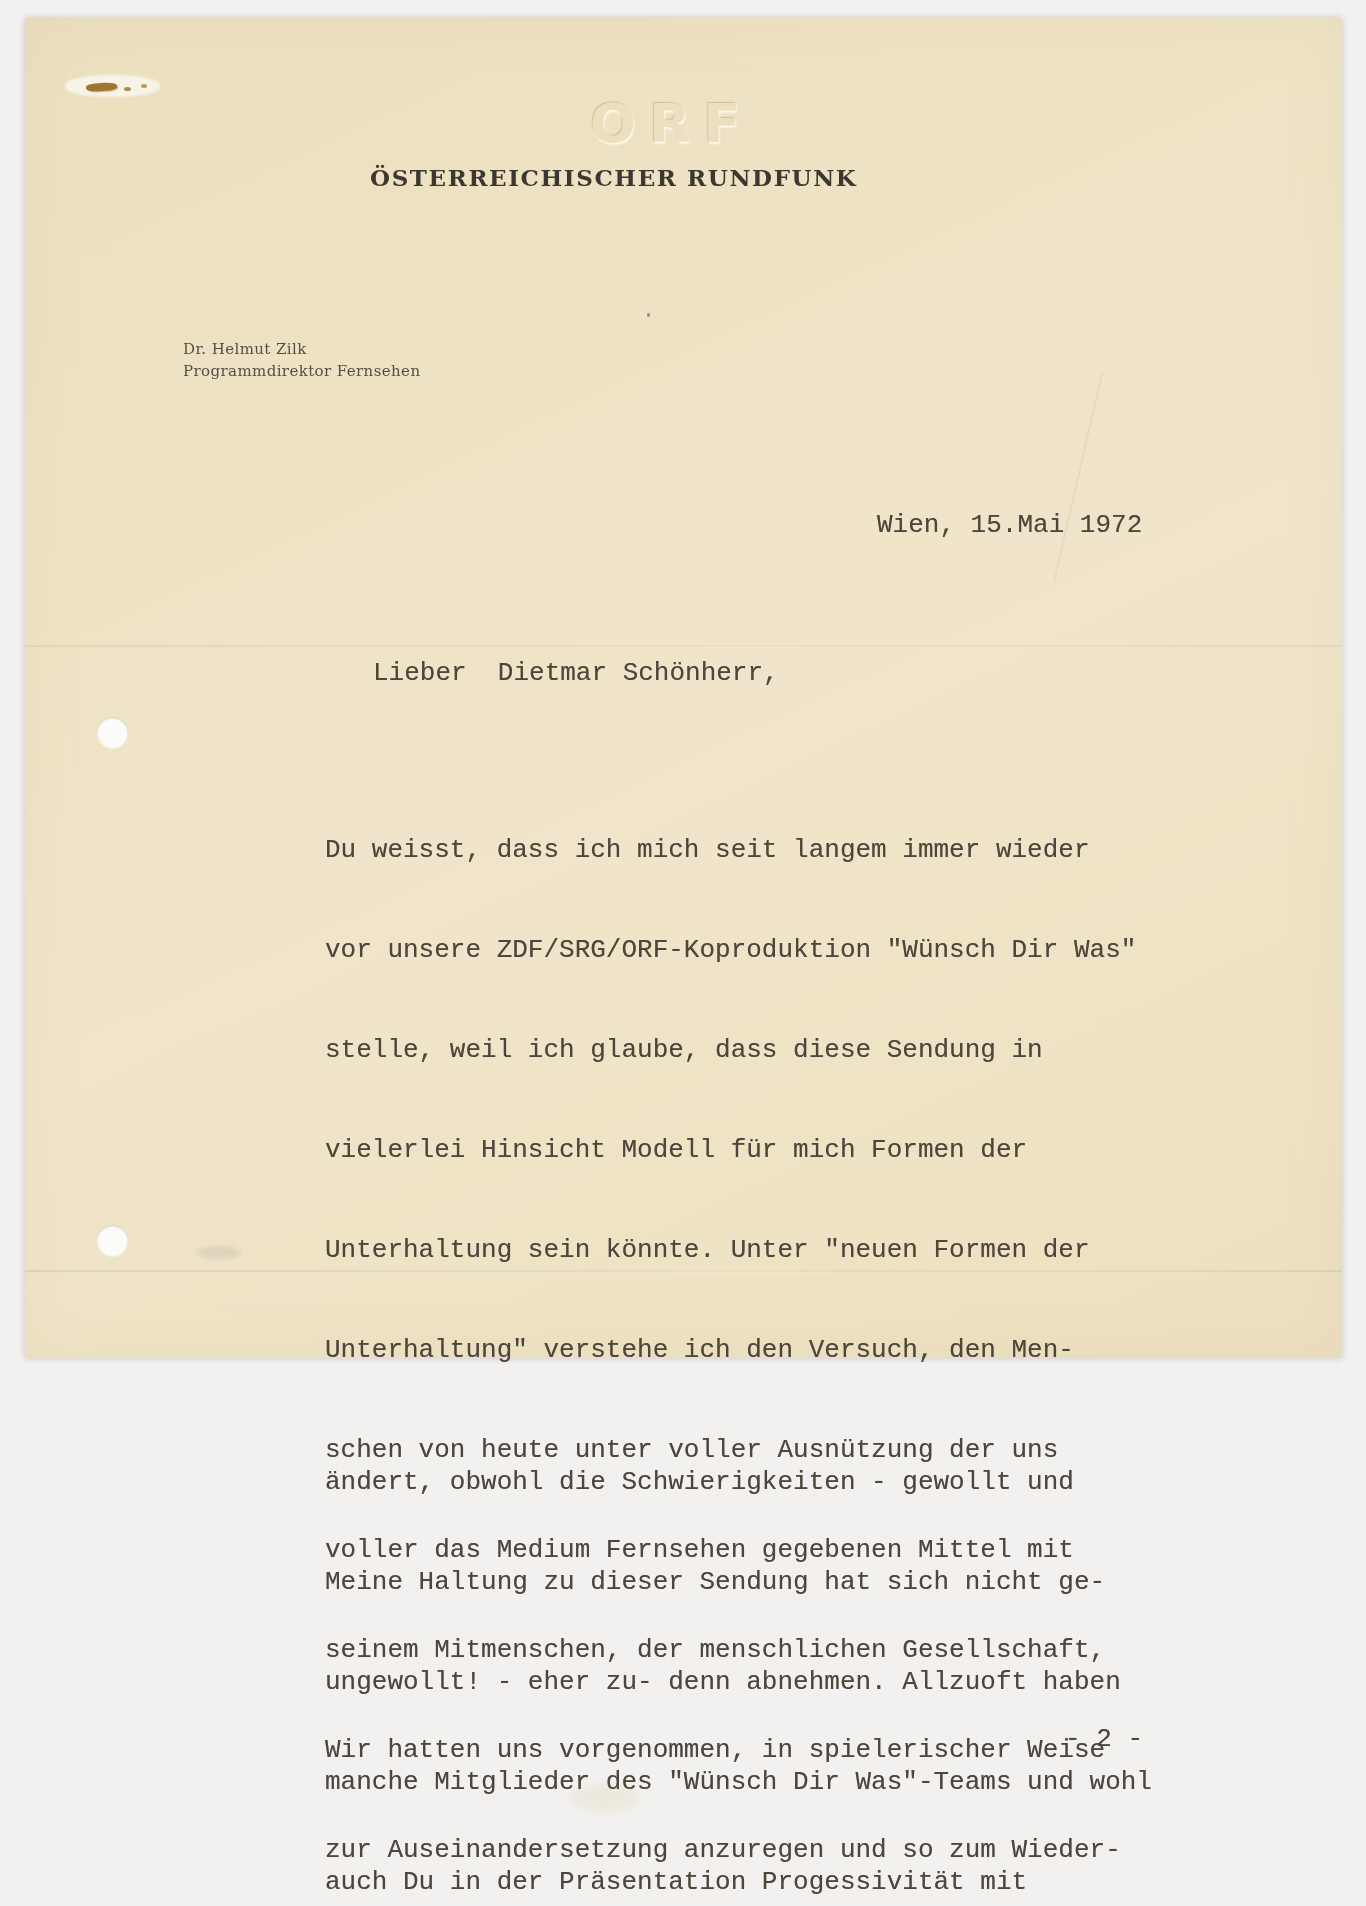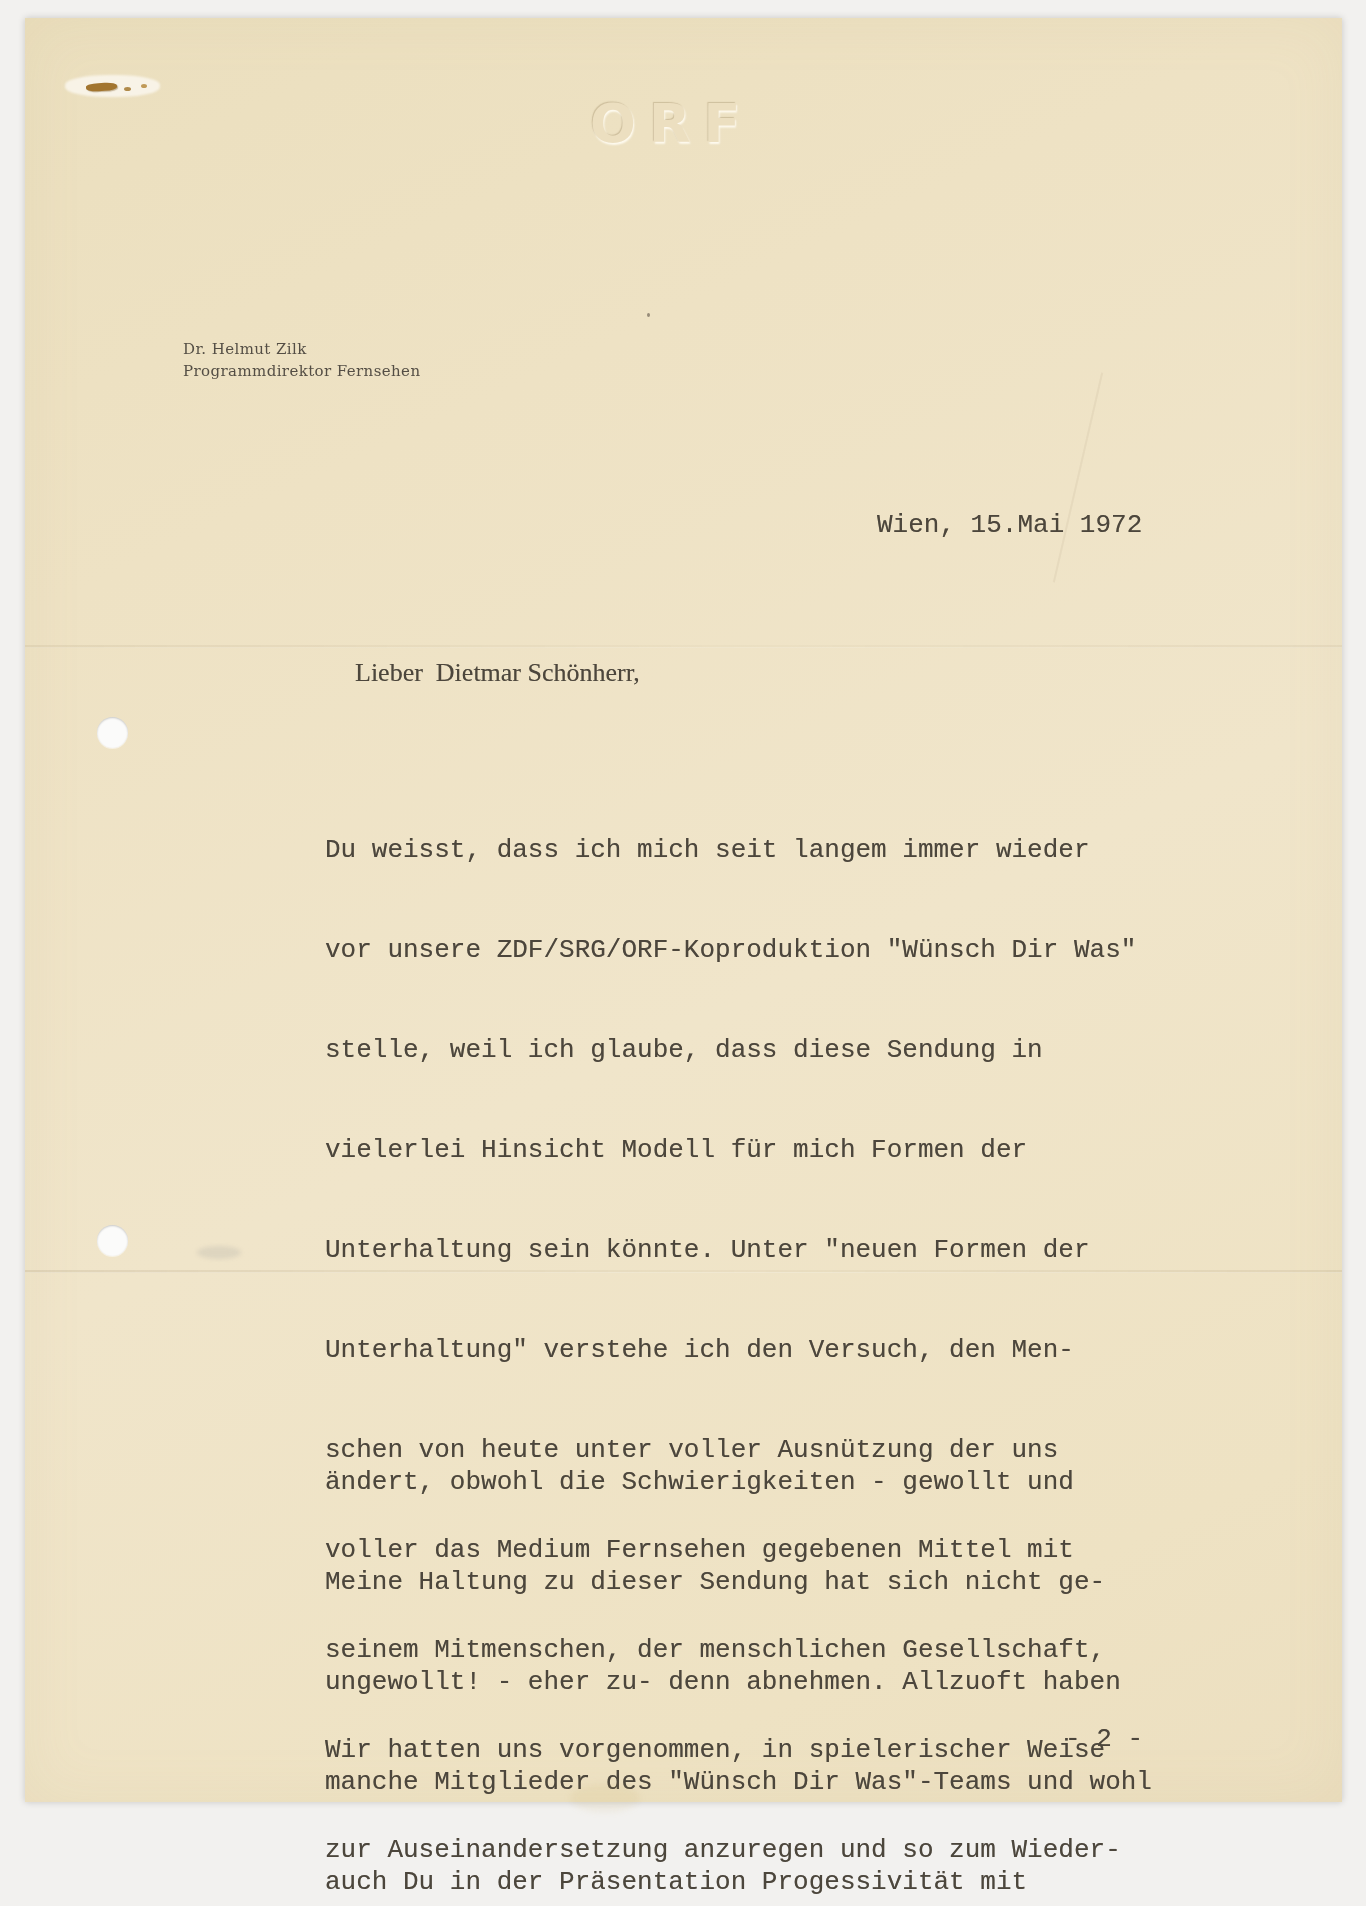--- a/index.html
+++ b/index.html
@@ -2,21 +2,21 @@
 <html><head>
 <meta charset="utf-8">
 <style>
   html,body{margin:0;padding:0;}
   body{
     width:1366px;height:1906px;position:relative;overflow:hidden;
     background:#f2f1ef;
     font-family:"Liberation Sans", sans-serif;
   }
   .paper{
-    position:absolute;left:25px;top:18px;width:1317px;height:1784px;
+    position:absolute;left:25px;top:18px;width:1317px;height:1340px;
     background:linear-gradient(155deg,#ebdfbe 0%,#eee2c4 25%,#f0e5ca 55%,#eee2c3 85%,#ecdfc0 100%);
     box-shadow:0 0 7px rgba(0,0,0,0.18), inset 0 0 60px rgba(190,165,115,0.10);
   }
   .emboss{
     position:absolute;left:565px;top:72px;width:220px;height:68px;
     font-family:"DejaVu Sans", sans-serif;font-weight:800;font-size:54px;line-height:68px;
     letter-spacing:13px;color:#ecdfc0;
     text-shadow:1px 2px 2px rgba(255,252,242,0.95), -1px -1px 1px rgba(150,128,90,0.35);
     user-select:none;
   }
@@ -29,21 +29,21 @@
     position:absolute;left:158px;top:320px;
     font-family:"DejaVu Serif", serif;font-weight:400;font-size:15px;
     letter-spacing:0.4px;color:#544e45;line-height:22px;
   }
   .typewriter{
     font-family:"Liberation Mono","DejaVu Sans Mono",monospace;
     font-size:26px;color:#4c463c;white-space:pre;
     text-shadow:0 0 0.6px rgba(76,70,60,0.45);
   }
   .dateline{position:absolute;left:852px;top:492px;}
-  .salutation{position:absolute;left:330px;top:640px;font-family:Liberation Serif, serif;}
+  .salutation{position:absolute;left:348px;top:640px;}
   .para{position:absolute;left:300px;}
   .p1{top:752px;}
   .p2{top:1384px;}
   .tline{height:40px;line-height:40px;}
   .pagenum{position:absolute;left:1040px;top:1706px;}
   .hole{
     position:absolute;width:31px;height:31px;border-radius:50%;
     background:#fbfbfa;
     box-shadow:inset 0 1px 2px rgba(0,0,0,0.20), 0 1px 0 rgba(255,255,255,0.5);
   }
@@ -86,20 +86,21 @@
 
 <div class="paper">
 
   <div class="scuff"></div>
   <div class="residue-main"></div>
   <div class="residue-dot1"></div>
   <div class="residue-dot2"></div>
 
   <div class="emboss">ORF</div>
 
+  <div class="org-title">ÖSTERREICHISCHER RUNDFUNK</div>
 
   <div class="sender">
     <div>Dr. Helmut Zilk</div>
     <div>Programmdirektor Fernsehen</div>
   </div>
 
   <div class="ink-speck"></div>
 
   <div class="typewriter dateline">Wien, 15.Mai 1972</div>
 

